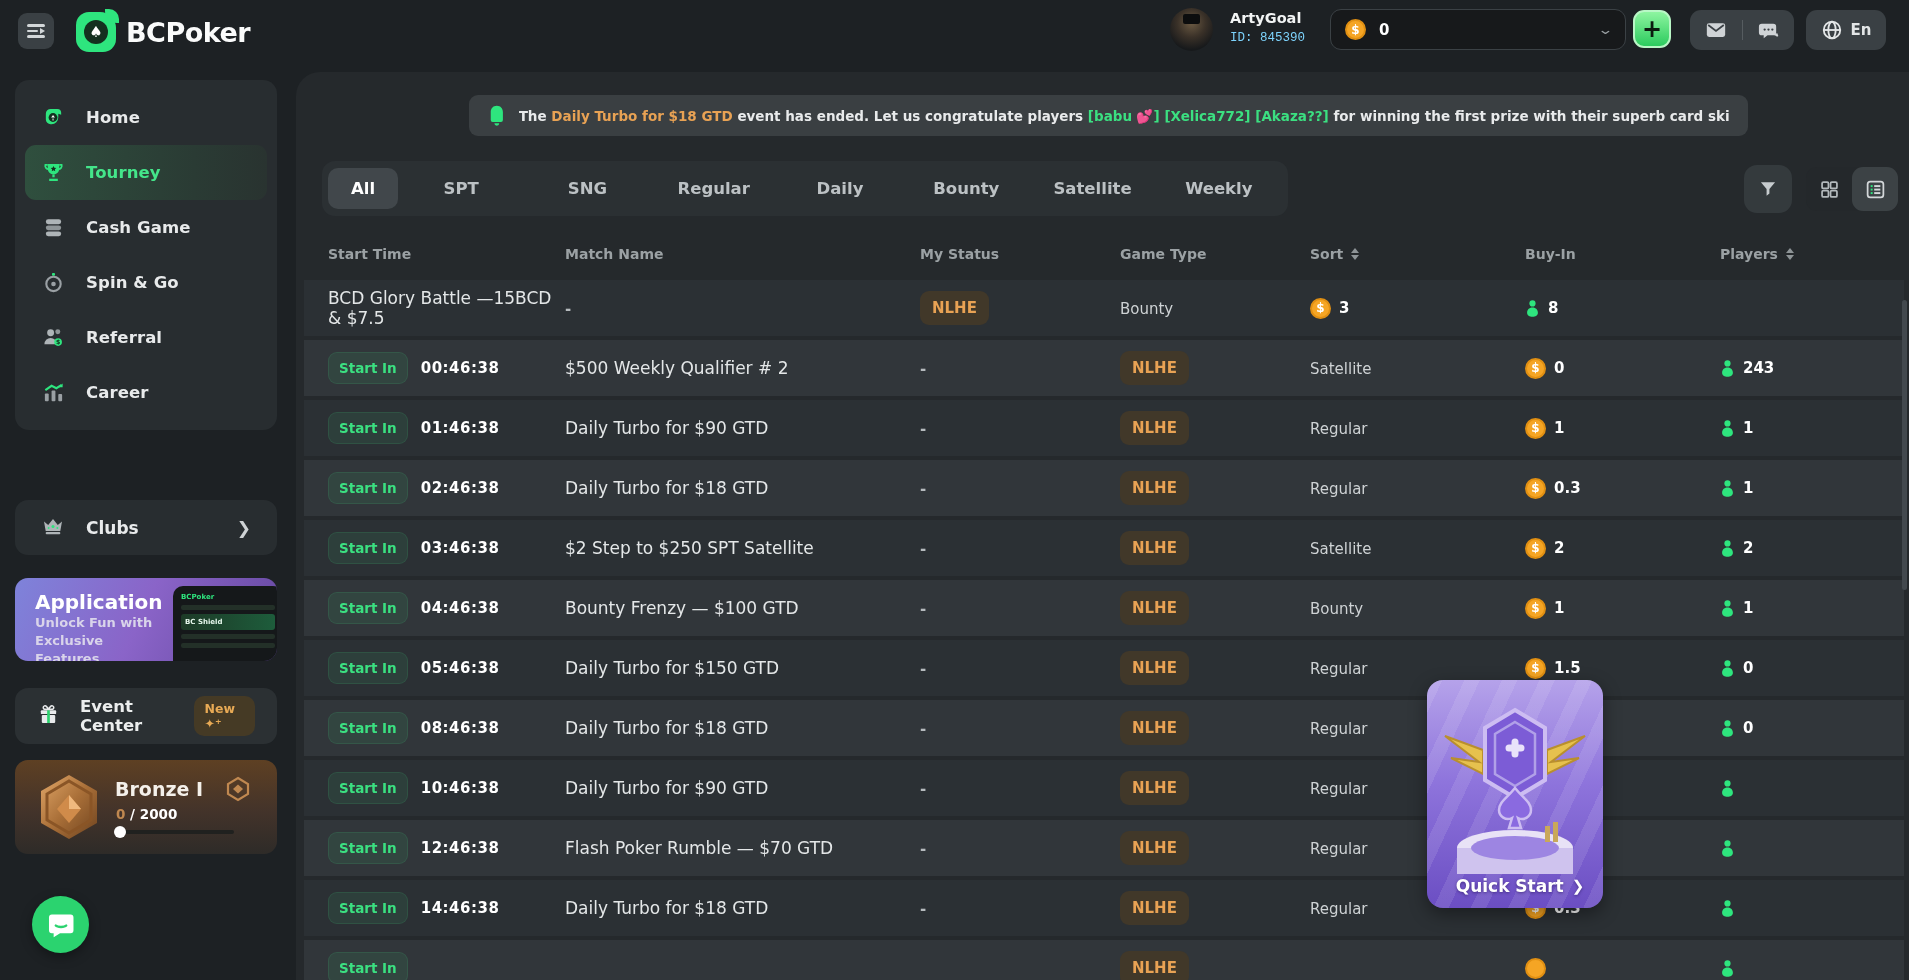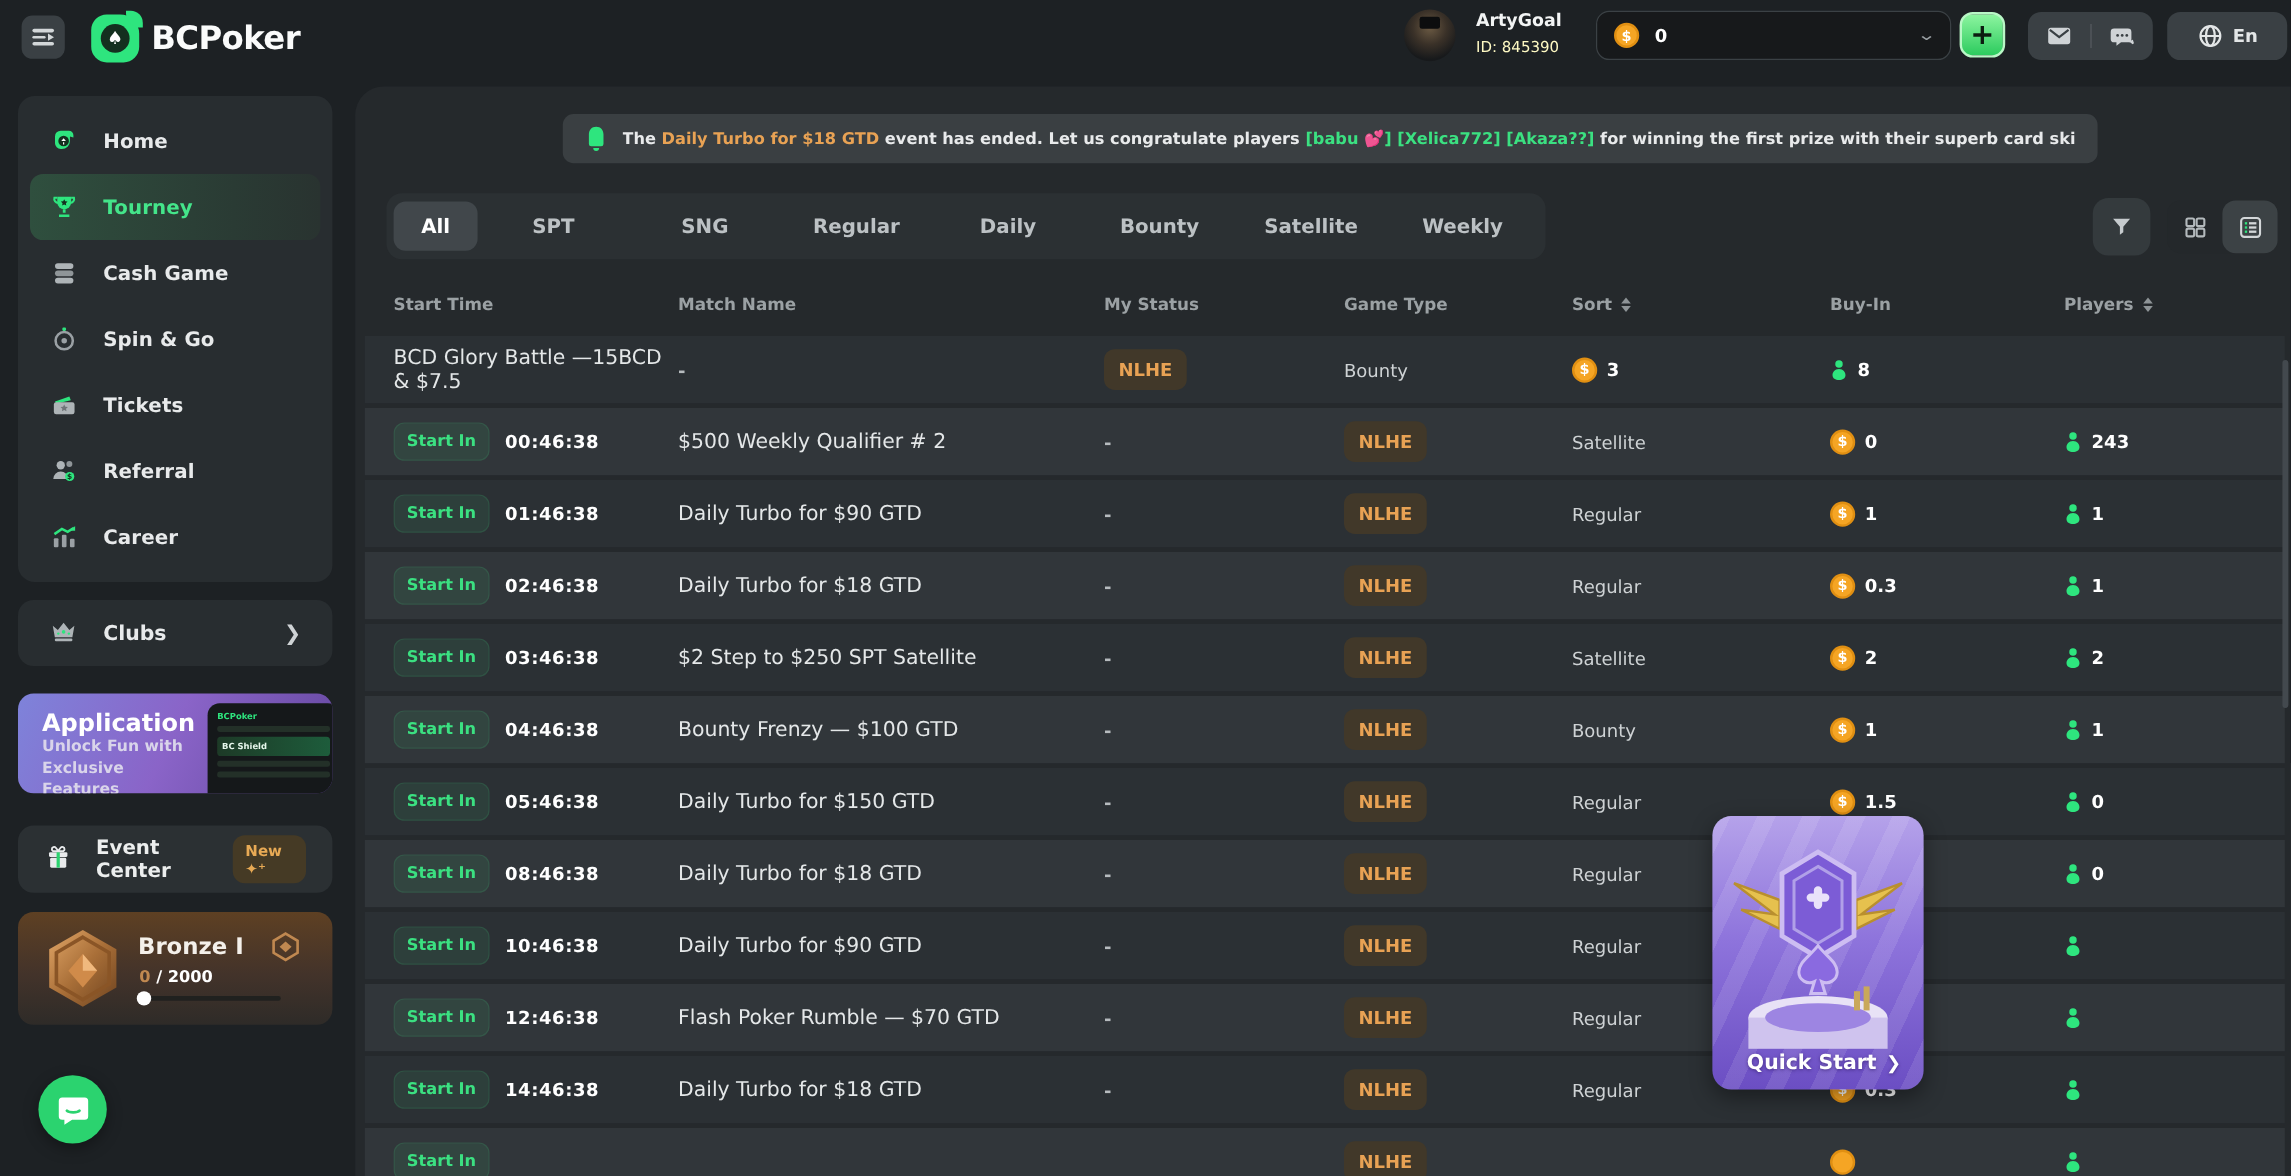--- a/index.html
+++ b/index.html
@@ -29,41 +29,41 @@
   .logo-mark::after { content:""; position:absolute; right:-3px; top:-3px; width:14px; height:14px;
     background:var(--accent-green,#2ee57e); border-radius:0 10px 0 12px; }
   .logo-mark .pit { width:24px; height:24px; background:#14301f; border-radius:50%;
     display:flex; align-items:center; justify-content:center; color:#fff; font-size:15px; line-height:1; }
   .logo-text { font-size:27px; font-weight:bold; letter-spacing:-0.5px; color:#fafbfb; }
   .avatar { position:absolute; left:1170px; top:8px; width:43px; height:43px; border-radius:50%;
     background:radial-gradient(circle at 50% 35%, #6b5a43 0%, #3a3128 40%, #17191b 75%); overflow:hidden; }
   .avatar::after{ content:""; position:absolute; left:13px; top:6px; width:17px; height:10px; background:#0c0d0e; border-radius:2px; }
   .user-meta { position:absolute; left:1230px; top:10px; }
   .user-name { font-size:14.5px; font-weight:bold; color:#f2f4f4; }
-  .user-id { font-size:12.5px; color:#fef9c3; margin-top:5px; }
+  .user-id { font-size:12.5px; color:#7dd3fc; margin-top:5px;font-family:Liberation Mono, monospace; }
   .balance {
     position:absolute; left:1330px; top:9px; width:296px; height:41px;
     background:#17191b; border:1px solid #3b4145; border-radius:11px;
     display:flex; align-items:center; padding:0 14px; cursor:pointer;
   }
   .coin { width:21px; height:21px; border-radius:50%; background:var(--coin-orange,#f5a524);
     border:2px solid #e08f12; color:#fff; font-size:12px; font-weight:bold;
     display:inline-flex; align-items:center; justify-content:center; line-height:1; flex:none; }
   .balance .amount { margin-left:13px; font-size:15px; font-weight:bold; color:#fff; }
   .balance .chev { margin-left:auto; color:#9aa0a4; font-size:13px; transform:scaleX(1.5); }
   .deposit-btn {
     position:absolute; left:1633px; top:10px; width:38px; height:38px; border-radius:11px;
     background:linear-gradient(180deg,#8df5a0,#2ccb5e); border:2px solid #b9f7c6;
     color:#0c1c10; font-size:24px; font-weight:bold; display:flex; align-items:center; justify-content:center;
     cursor:pointer; line-height:1;
   }
   .icon-group { position:absolute; top:10px; height:40px; background:#3a4044; border-radius:11px;
     display:flex; align-items:center; cursor:pointer; }
   .ig-mailchat { left:1690px; width:104px; }
-  .ig-lang { left:1806px; width:100px; justify-content:center; gap:8px; }
+  .ig-lang { left:1806px; width:80px; justify-content:center; gap:8px; }
   .icon-group .slot { flex:1; display:flex; align-items:center; justify-content:center; height:100%; }
   .icon-group .vdiv { width:1px; height:20px; background:#565c60; }
   .lang-label { font-size:15px; font-weight:bold; color:#e3e6e7; }
   
   .sidebar { position:absolute; left:15px; top:80px; width:262px; }
   .nav-card { background:#282d30; border-radius:14px; padding:10px; }
   .nav-item { position:relative; display:flex; align-items:center; gap:21px; height:55px;
     padding:0 16px; border-radius:11px; cursor:pointer; }
   .nav-item .nav-ic { width:24px; display:flex; justify-content:center; flex:none; }
   .nav-item .nav-label { font-size:16.5px; font-weight:bold; color:#e8eaeb; letter-spacing:0.1px; }
@@ -258,30 +258,20 @@
               <rect x="10.4" y="2" width="3.2" height="3" rx="1" fill="#2ee57e"></rect>
               <circle cx="12" cy="13.5" r="7.5" fill="none" stroke="#9aa0a4" stroke-width="2.2"></circle>
               <circle cx="12" cy="13.5" r="2.4" fill="#9aa0a4"></circle>
             </svg>
         </span>
         <span class="nav-label">Spin &amp; Go</span>
       </div>
       <div class="nav-item">
         <span class="nav-ic">
           <svg width="23" height="23" viewBox="0 0 24 24">
-              <path d="M4 9l12.5-4.5 1.2 3.3L5 11z" fill="#2ee57e"></path>
-              <rect x="3" y="9.5" width="18" height="10.5" rx="2" fill="#aeb4b7"></rect>
-              <path d="M12 11.5l1 2 2.2.3-1.6 1.5.4 2.2-2-1.1-2 1.1.4-2.2-1.6-1.5 2.2-.3z" fill="#6f7578"></path>
-            </svg>
-        </span>
-        <span class="nav-label">Tickets</span>
-      </div>
-      <div class="nav-item">
-        <span class="nav-ic">
-          <svg width="23" height="23" viewBox="0 0 24 24">
               <circle cx="9" cy="7" r="3.6" fill="#aeb4b7"></circle>
               <path d="M2.5 19a6.5 6.5 0 0113 0z" fill="#aeb4b7"></path>
               <circle cx="16.5" cy="6" r="2.6" fill="#8f9598"></circle>
               <circle cx="16.8" cy="16.8" r="4" fill="#2ee57e"></circle>
               <text x="16.8" y="19" font-size="6.5" font-weight="bold" fill="#14301f" text-anchor="middle">$</text>
             </svg>
         </span>
         <span class="nav-label">Referral</span>
       </div>
       <div class="nav-item">

